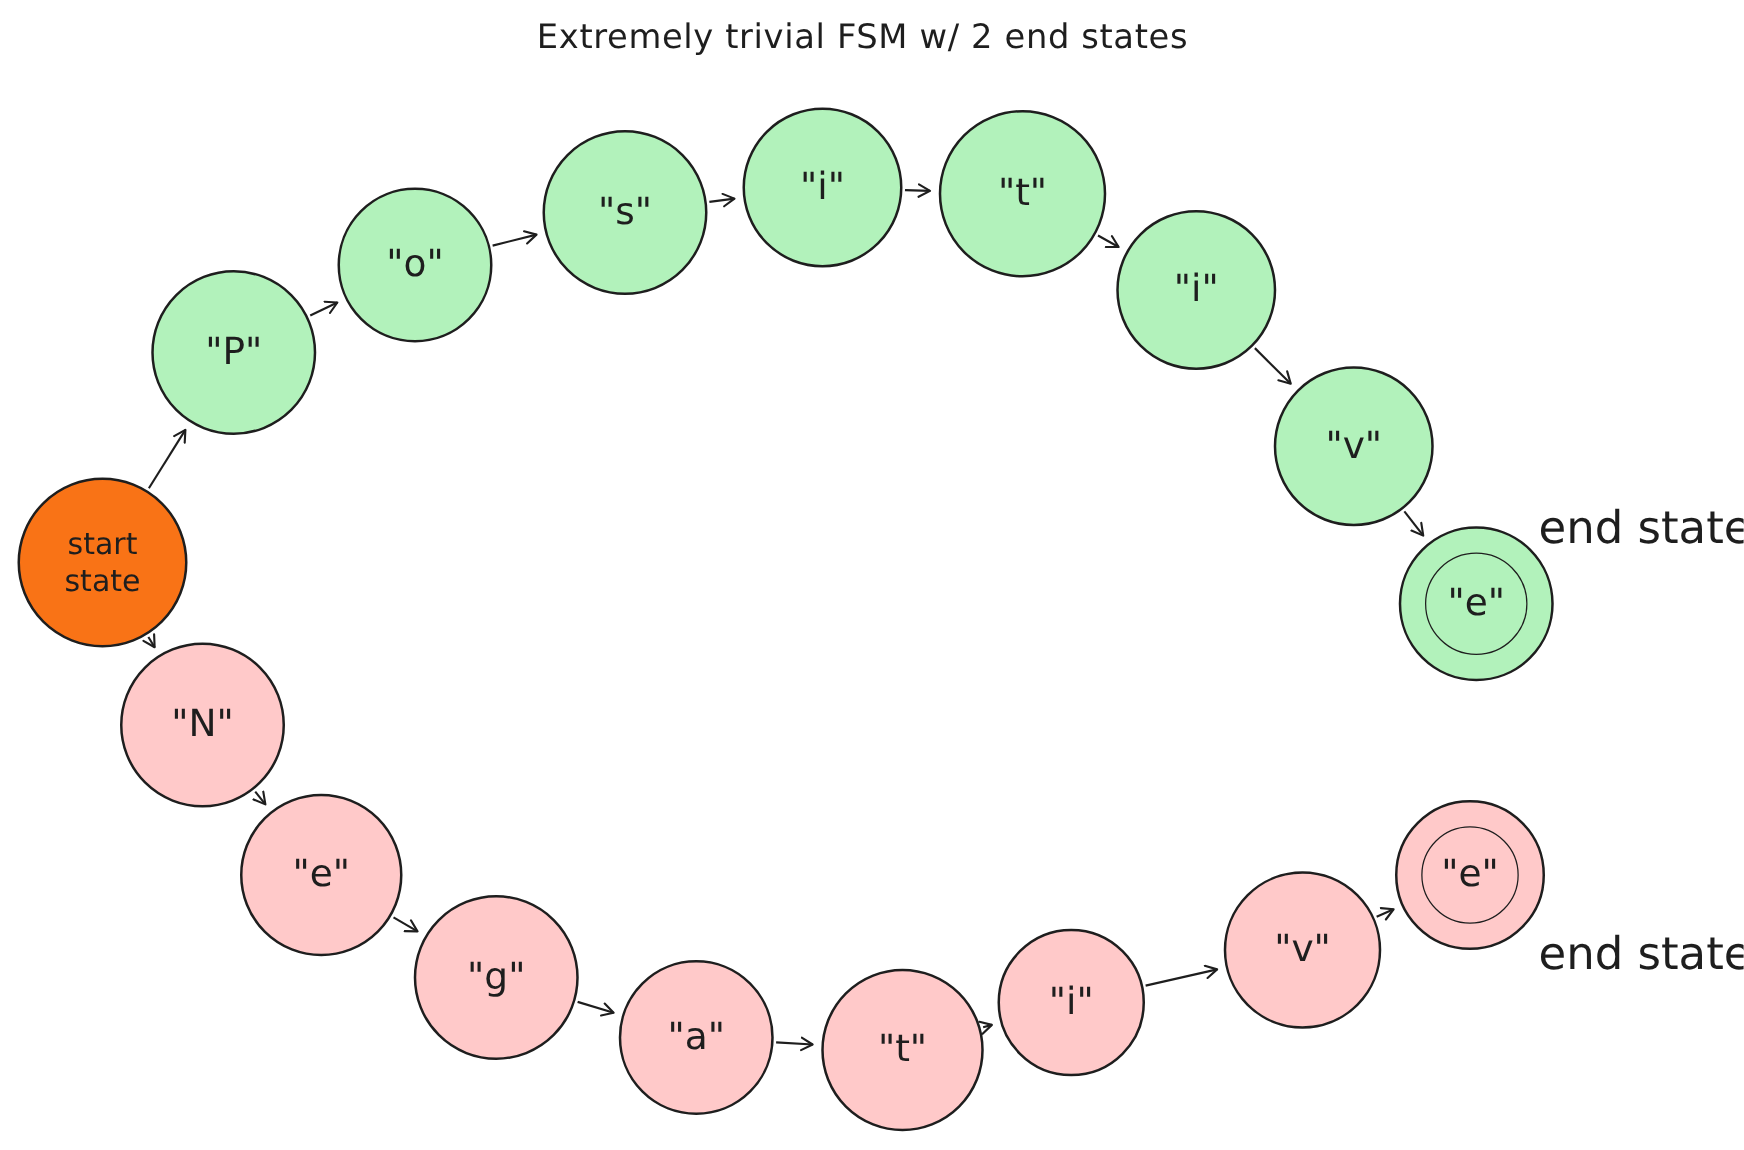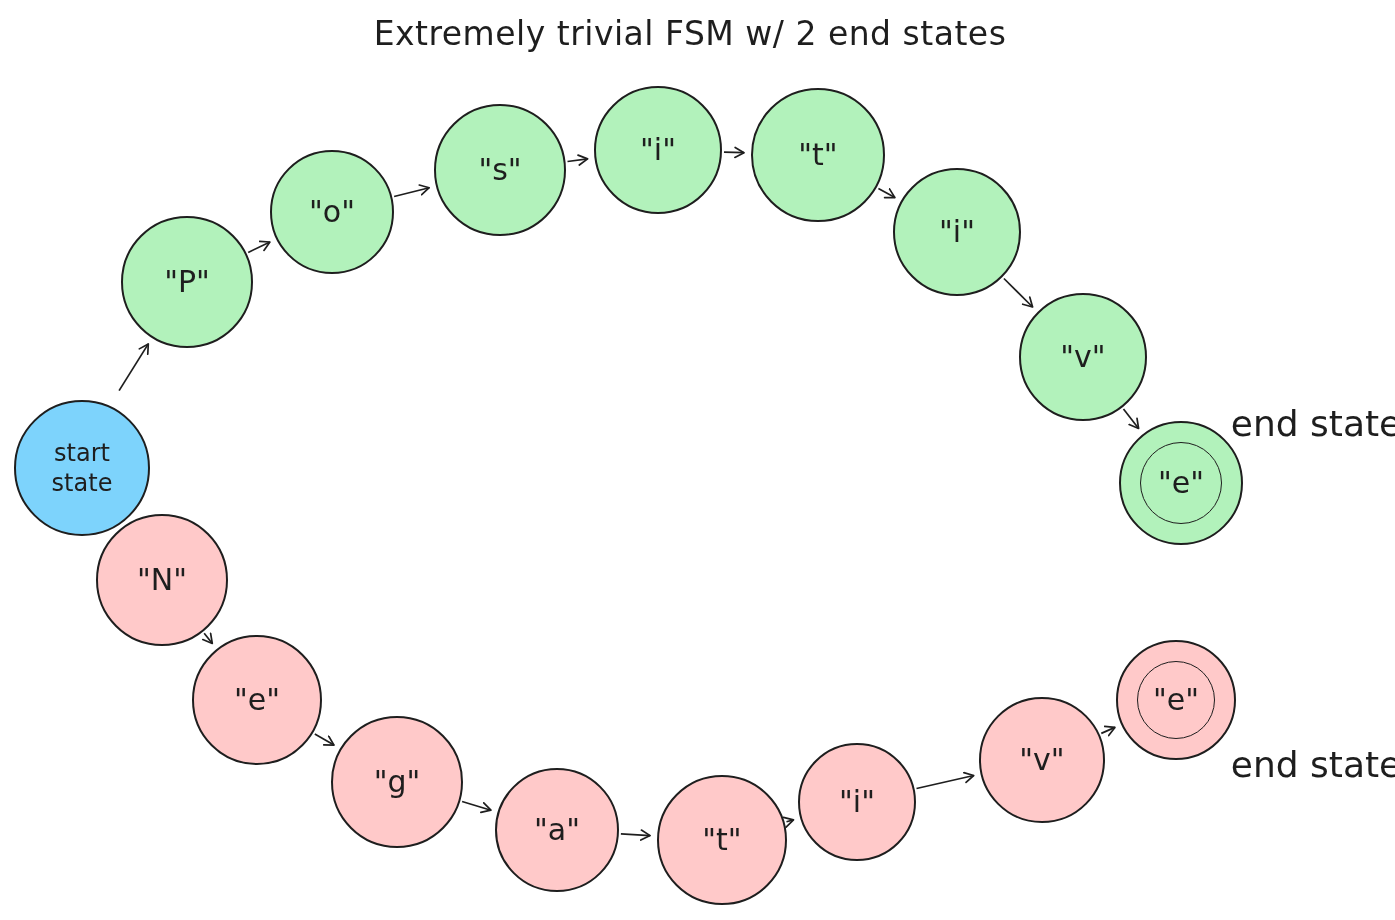--- a/index.html
+++ b/index.html
@@ -11,21 +11,21 @@
     overflow: hidden;
     font-family: "DejaVu Sans", "Liberation Sans", sans-serif;
     color: #1e1e1e;
   }
   .title {
     position: absolute;
     top: 14px;
     left: 0;
     width: 1380px;
     text-align: center;
-    font-size: 33px;
+    font-size: 27px;
     letter-spacing: 0.5px;
   }
   .edge-layer {
     position: absolute;
     left: 0; top: 0;
     width: 1395px;
     height: 920px;
   }
   .node {
     position: absolute;
@@ -79,21 +79,21 @@
       <line x1="204.2" y1="633.3" x2="212.3" y2="643.5" stroke="#1e1e1e" stroke-width="1.7" marker-end="url(#arrow)"></line>
       <line x1="314.8" y1="733.9" x2="334.0" y2="745.1" stroke="#1e1e1e" stroke-width="1.7" marker-end="url(#arrow)"></line>
       <line x1="462.1" y1="801.5" x2="490.9" y2="810.2" stroke="#1e1e1e" stroke-width="1.7" marker-end="url(#arrow)"></line>
       <line x1="620.9" y1="833.9" x2="650.1" y2="835.6" stroke="#1e1e1e" stroke-width="1.7" marker-end="url(#arrow)"></line>
       <line x1="786.5" y1="821.8" x2="793.5" y2="819.9" stroke="#1e1e1e" stroke-width="1.7" marker-end="url(#arrow)"></line>
       <line x1="916.5" y1="788.5" x2="973.7" y2="775.5" stroke="#1e1e1e" stroke-width="1.7" marker-end="url(#arrow)"></line>
       <line x1="1101.3" y1="733.4" x2="1114.9" y2="727.4" stroke="#1e1e1e" stroke-width="1.7" marker-end="url(#arrow)"></line>
     </svg>
 
   <div>
-      <div class="node" style="left: 14px; top: 400px; height: 136px; width: 136px; background: #7dd3fc; border-color: rgb(30, 30, 30);">
+      <div class="node" style="left: 14px; top: 382px; height: 136px; width: 136px; background: #f97316; border-color: rgb(30, 30, 30);">
         <span class="label" style="font-size: 24px;">start
 state</span>
       </div>
       <div class="node" style="left: 121px; top: 216px; height: 132px; width: 132px; background: rgb(178, 242, 187); border-color: rgb(30, 30, 30);">
         <span class="label">"P"</span>
       </div>
       <div class="node" style="left: 270px; top: 150px; height: 124px; width: 124px; background: rgb(178, 242, 187); border-color: rgb(30, 30, 30);">
         <span class="label">"o"</span>
       </div>
       <div class="node" style="left: 434px; top: 104px; height: 132px; width: 132px; background: rgb(178, 242, 187); border-color: rgb(30, 30, 30);">

